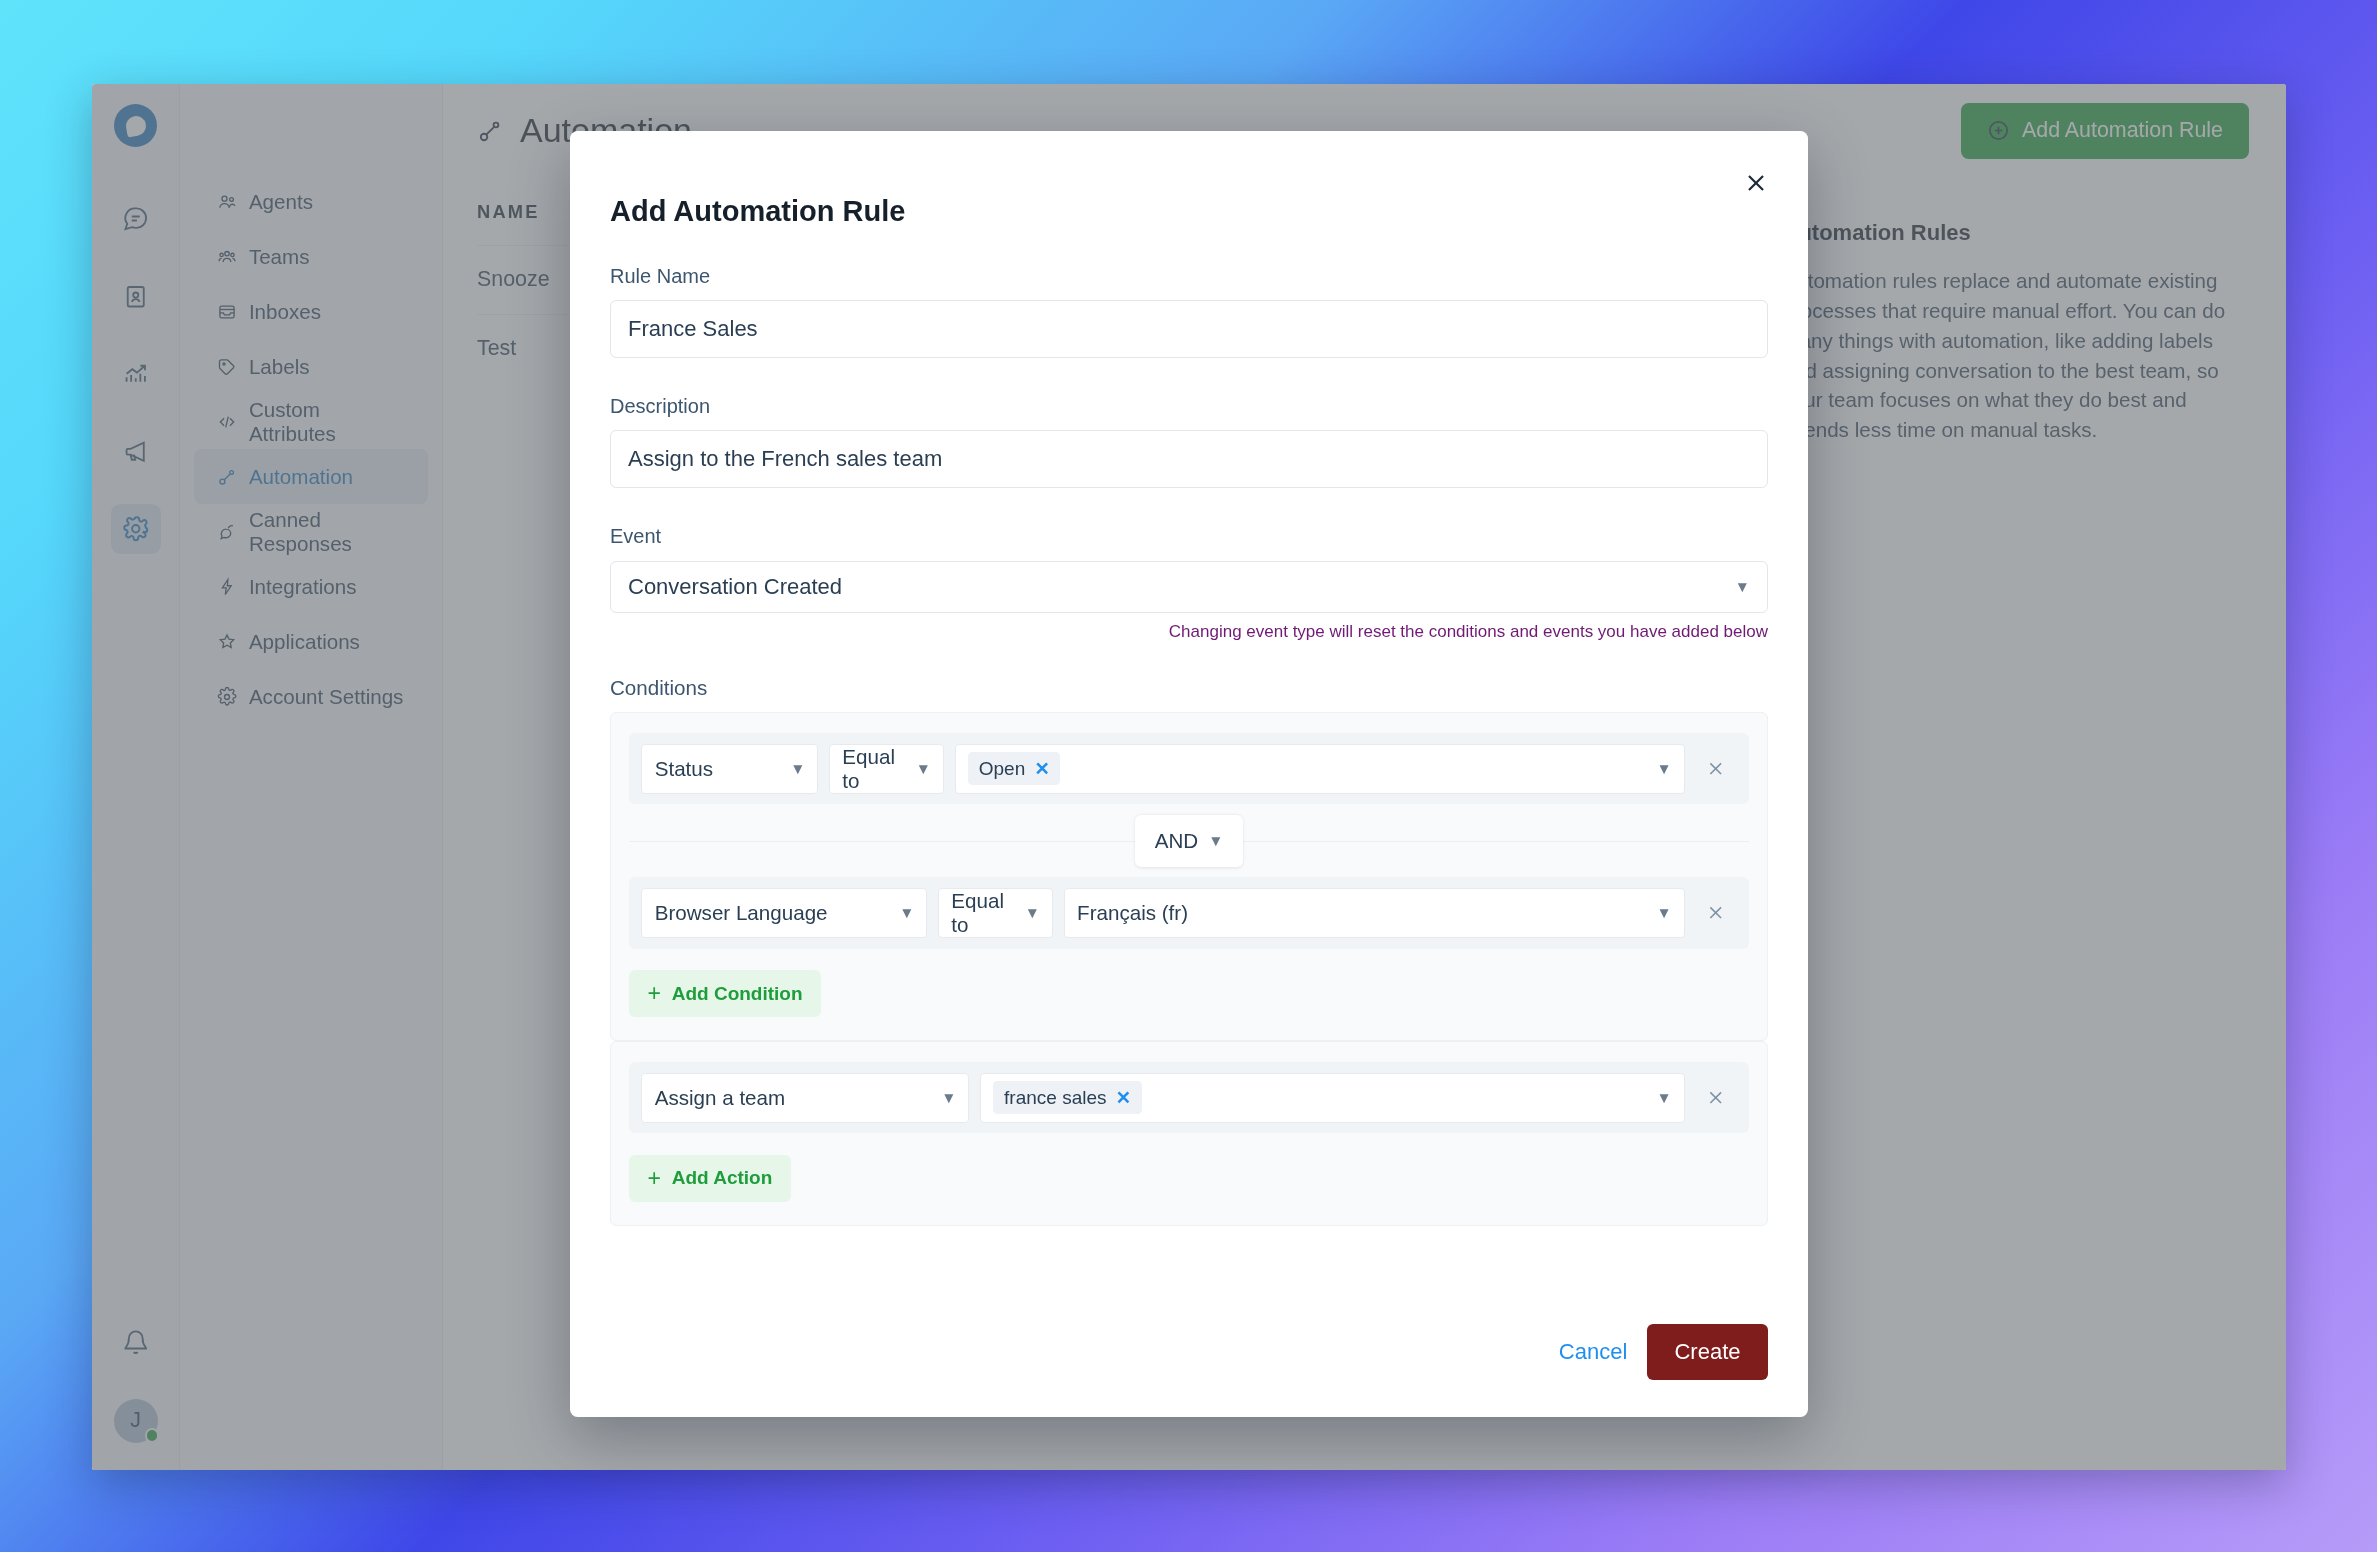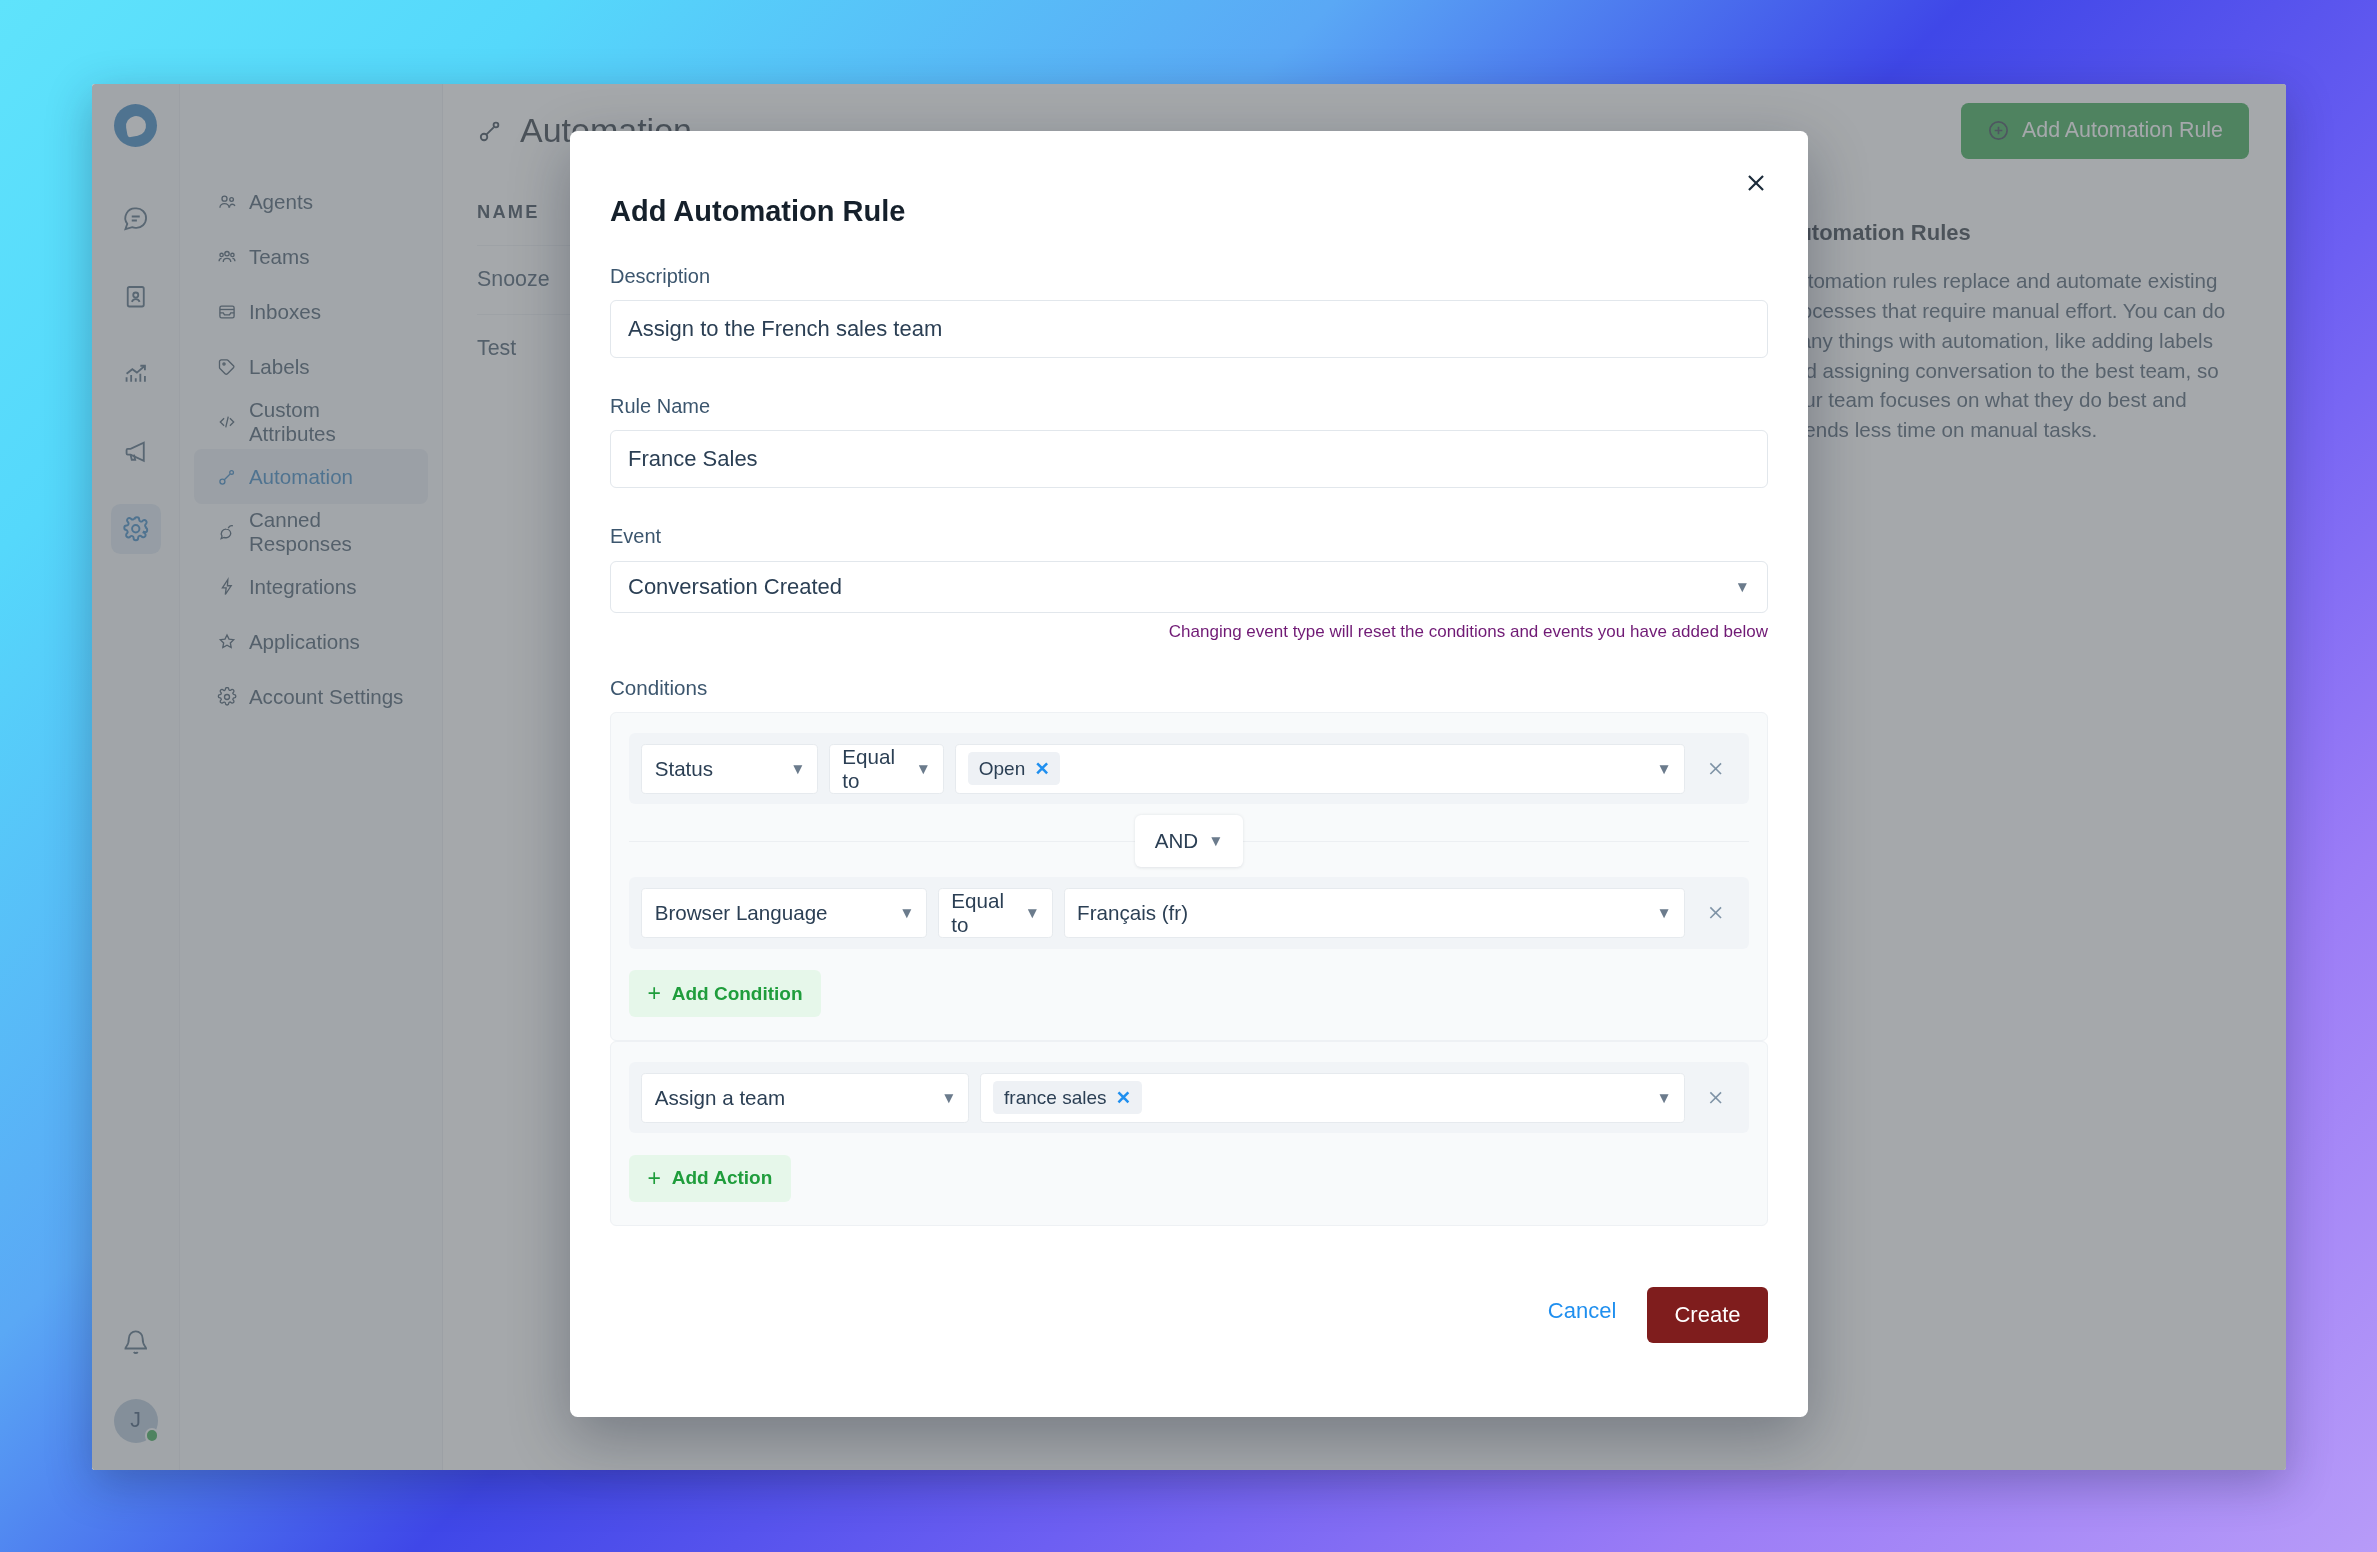--- a/index.html
+++ b/index.html
@@ -248,21 +248,21 @@
     border:none; border-radius: 6.1px;
     height: 47px; padding: 0 18.3px;
     font-size: 19px; font-weight:700;
     display:inline-flex; align-items:center; gap:10.7px;
     cursor:pointer; font-family:"Liberation Sans", sans-serif;
   }
   .btn-soft .plus { font-size: 23px; font-weight: 400; }
 
   .modal-foot {
     position:absolute; right: 40px; bottom: 0;
-    height: 130px; display:flex; align-items:flex-start; gap: 17px;
+    height: 130px; display:flex; align-items:center; gap: 6px;
   }
   .btn-cancel {
     background:none; border:none; color:#1f8fef;
     font-size: 22px; padding: 10.7px 13.7px; cursor:pointer;
     font-family:"Liberation Sans", sans-serif;
   }
   .btn-create {
     background:#7f1d1d; color:#fff; border:none;
     border-radius: 6.1px; height: 56px; padding: 0 27.5px;
     font-size: 22px; cursor:pointer;
@@ -456,27 +456,27 @@
 
   <div class="modal-close">
     <svg viewBox="0 0 24 24" fill="none" stroke="currentColor" stroke-width="2">
       <path d="M5.5 5.5l13 13M18.5 5.5l-13 13"></path>
     </svg>
   </div>
 
   <div class="modal-title">Add Automation Rule</div>
 
   <div class="field">
+    <div class="field-label">Rule Name</div>
+    <div class="text-input" placeholder="Rule Name">France Sales</div>
+  </div>
+
+  <div class="field">
     <div class="field-label">Description</div>
     <div class="text-input" placeholder="Description">Assign to the French sales team</div>
-  </div>
-
-  <div class="field">
-    <div class="field-label">Rule Name</div>
-    <div class="text-input" placeholder="Rule Name">France Sales</div>
   </div>
 
   <div class="field">
     <div class="field-label">Event</div>
     <div class="select-input">
       <span>Conversation Created</span>
       <span class="caret">▼</span>
     </div>
     <div class="hint">Changing event type will reset the conditions and events you have added below</div>
   </div>

